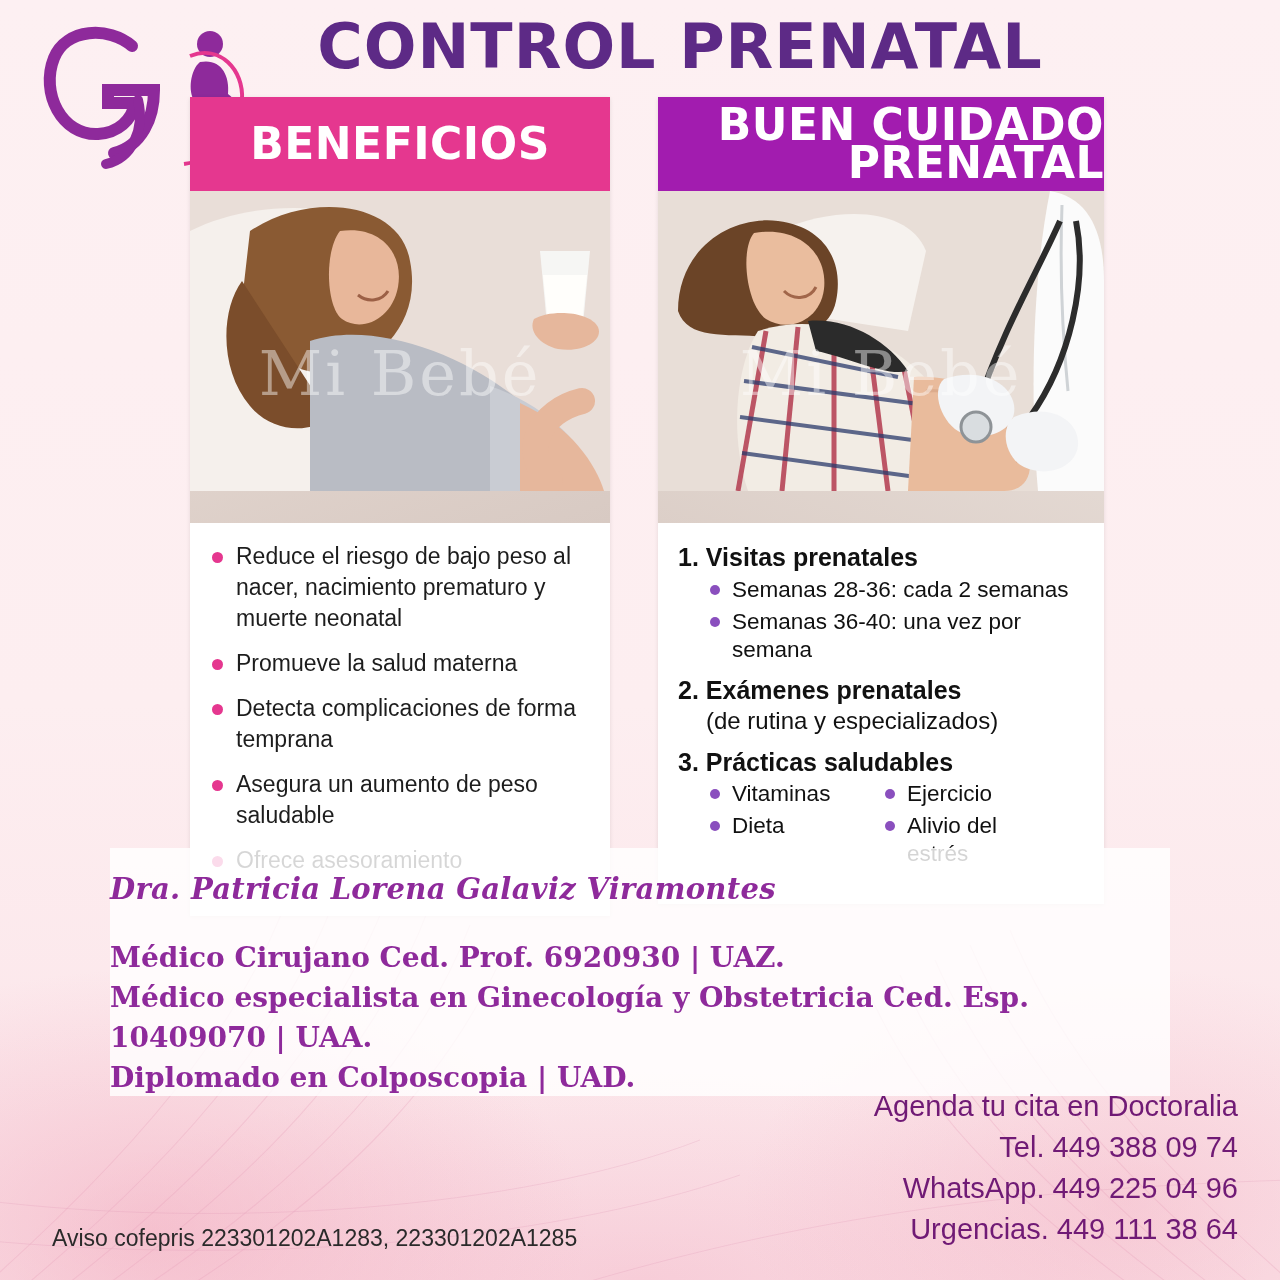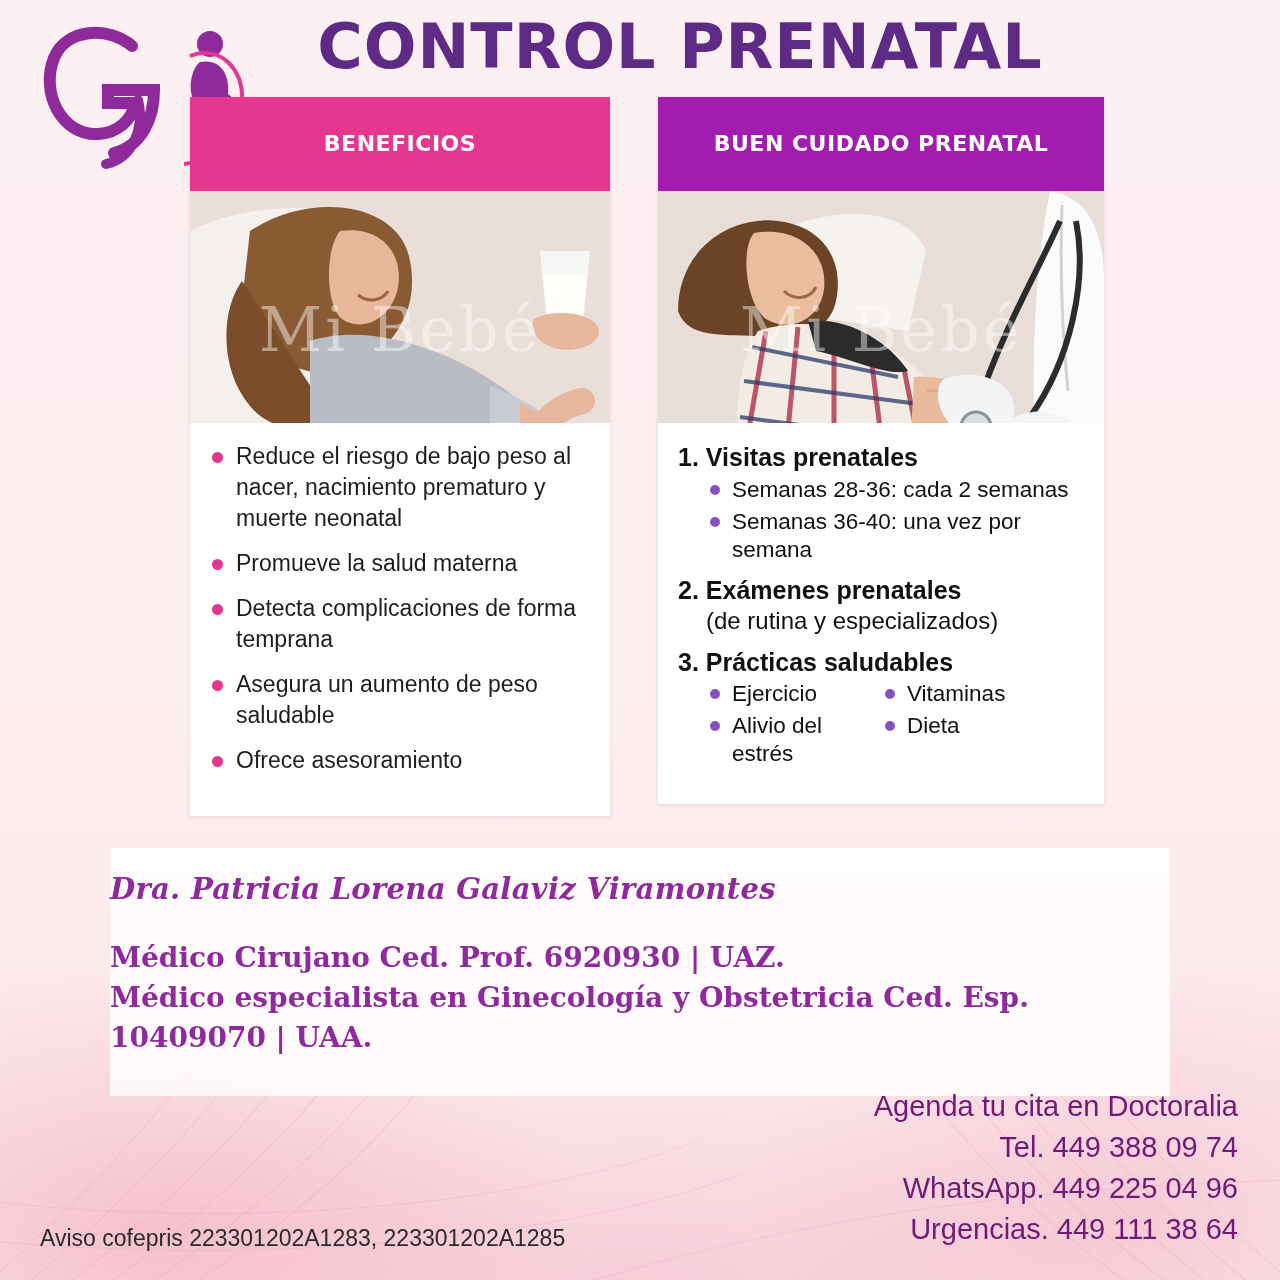--- a/index.html
+++ b/index.html
@@ -65,34 +65,34 @@
     box-shadow: 0 1px 4px rgba(0,0,0,0.10);
   }
   .panel-left  { left: 190px; }
   .panel-right { left: 658px; width: 446px; }
 
   .panel-head {
     height: 94px;
     display: flex;
     align-items: center;
     justify-content: center;
-    text-align: left;
+    text-align: right;
     color: #fff;
-    font-size: 22px;
+    font-size: 44px;
     font-weight: bold;
     letter-spacing: .5px;
     font-family: "DejaVu Sans", sans-serif;
     line-height: 38px;
   }
   .head-pink   { background: #e5378f; }
   .head-purple { background: #a21caf; }
 
   .photo {
     width: 100%;
-    height: 232px;
+    height: 332px;
     position: relative;
     overflow: hidden;
     background: #e7dcd6;
   }
   .photo-left {
     background:
       radial-gradient(circle at 30% 28%, #7c4a2a 0 10%, rgba(124,74,42,0) 42%),
       linear-gradient(160deg, #efe6e1 0%, #e3d6cf 40%, #d8cac3 100%);
   }
   .photo-right {
@@ -220,21 +220,21 @@
     bottom: 30px;
     text-align: right;
     color: #701a75;
     font-size: 29px;
     line-height: 41px;
   }
 
   
   .cofepris {
     position: absolute;
-    left: 40px;
+    left: 52px;
     bottom: 28px;
     font-size: 23px;
     color: #2a2a2a;
   }
 </style>
 </head>
 <body>
 
 <div class="bg-wash"></div>
 <svg class="bg-lines" width="1280" height="1280" viewBox="0 0 1280 1280" aria-hidden="true">
@@ -387,41 +387,42 @@
     </div>
 
     <div class="num-item">
       <div class="num-head" style="margin-top:10px">
         <span>3.</span>
         <span>Prácticas saludables</span>
       </div>
       <div class="two-col">
         <div class="col">
           <ul class="plist">
-            <li>Ejercicio</li>
-            <li>Alivio del estrés</li>
+            <li>Vitaminas</li>
+            <li>Dieta</li>
           </ul>
         </div>
         <div class="col">
           <ul class="plist">
-            <li>Vitaminas</li>
-            <li>Dieta</li>
+            <li>Ejercicio</li>
+            <li>Alivio del estrés</li>
           </ul>
         </div>
       </div>
     </div>
 
   </div>
 </div>
 
 <div class="doctor-card">
   <div class="doc-name">Dra. Patricia Lorena Galaviz Viramontes</div>
   <div class="doc-lines">
     <div class="doc-line">Médico Cirujano Ced. Prof. 6920930 | UAZ.</div>
     <div class="doc-line">Médico especialista en Ginecología y Obstetricia Ced. Esp. 10409070 | UAA.</div>
+    <div class="doc-line">Diplomado en Colposcopia | UAD.</div>
   </div>
 </div>
 
 <div class="contact">
   <div>Agenda tu cita en Doctoralia</div>
   <div>Tel. 449 388 09 74</div>
   <div>WhatsApp. 449 225 04 96</div>
   <div>Urgencias. 449 111 38 64</div>
 </div>
 

